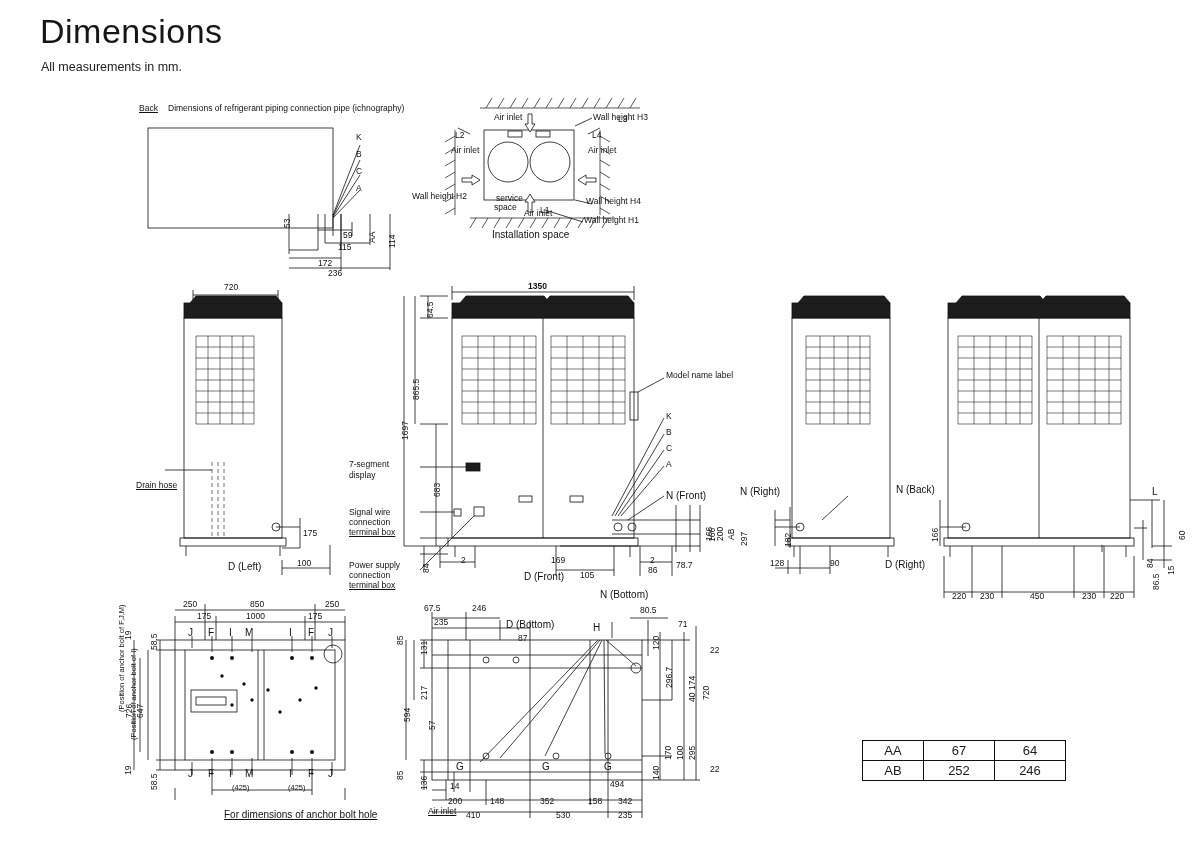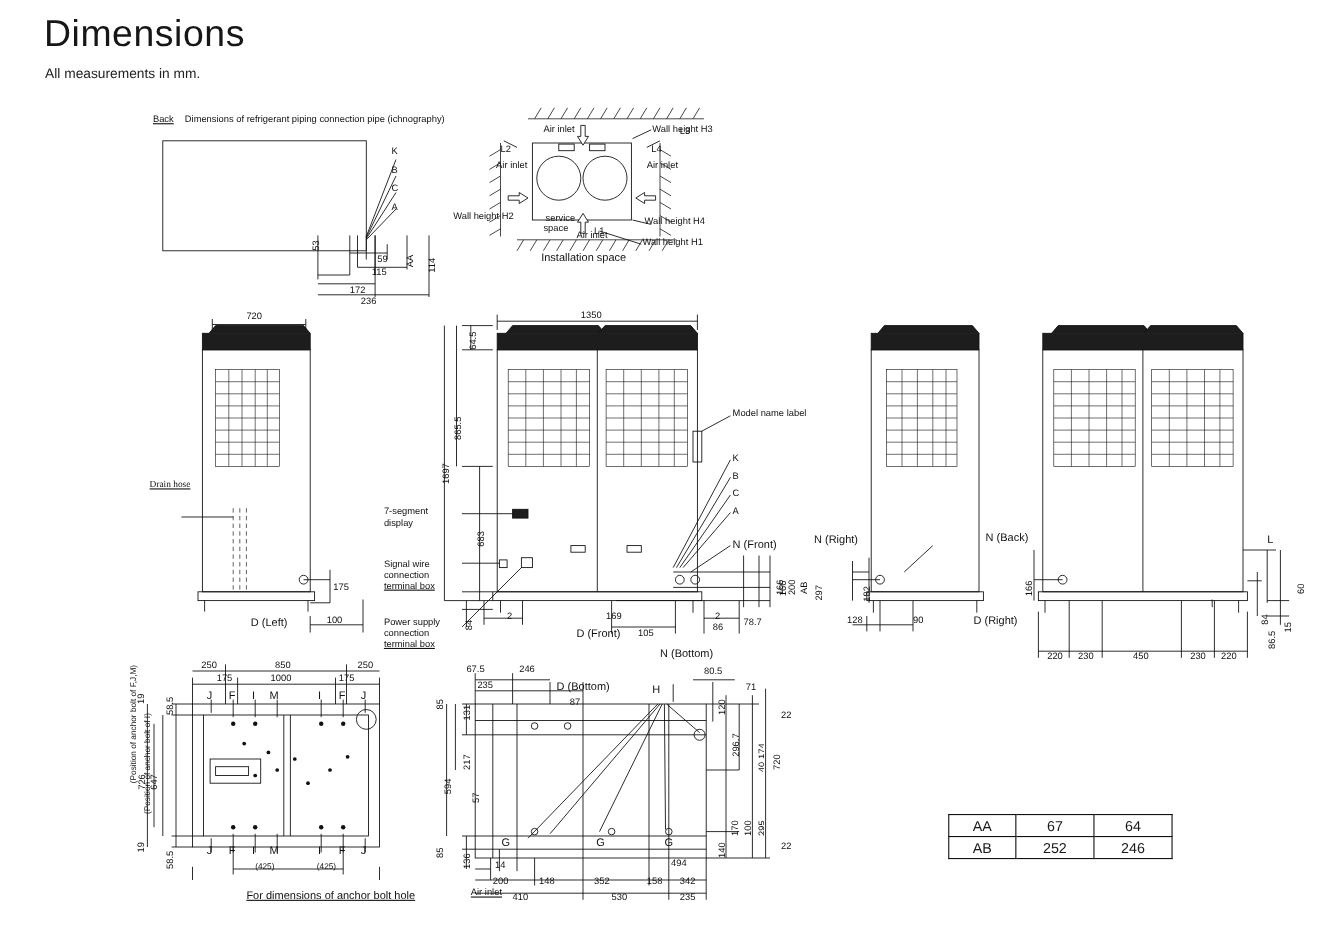--- a/index.html
+++ b/index.html
@@ -509,26 +509,26 @@
   <div class="lbl" style="left:524px;top:209px;">Air inlet</div>
   <div class="lbl" style="left:593px;top:113px;">Wall height H3</div>
   <div class="lbl" style="left:586px;top:197px;">Wall height H4</div>
   <div class="lbl" style="left:584px;top:216px;">Wall height H1</div>
   <div class="lbl" style="left:412px;top:192px;">Wall height H2</div>
   <div class="lbl" style="left:496px;top:194px;">service</div>
   <div class="lbl" style="left:494px;top:203px;">space</div>
   <div class="lbl big" style="left:492px;top:230px;">Installation space</div>
 
   <div class="lbl" style="left:224px;top:283px;">720</div>
-  <div class="lbl u" style="left:136px;top:436px;font-family:Liberation Serif, serif;">Drain hose</div>
+  <div class="lbl u" style="left:136px;top:481px;">Drain hose</div>
   <div class="lbl" style="left:303px;top:529px;">175</div>
   <div class="lbl" style="left:297px;top:559px;">100</div>
   <div class="lbl big" style="left:228px;top:562px;">D (Left)</div>
 
-  <div class="lbl" style="left:528px;top:282px;">1350</div>
+  <div class="lbl" style="left:528px;top:282px;font-weight:bold;">1350</div>
   <div class="lbl" style="left:426px;top:318px;transform:rotate(-90deg);transform-origin:0 0;">64.5</div>
   <div class="lbl" style="left:412px;top:400px;transform:rotate(-90deg);transform-origin:0 0;">865.5</div>
   <div class="lbl" style="left:401px;top:440px;transform:rotate(-90deg);transform-origin:0 0;">1697</div>
   <div class="lbl" style="left:433px;top:497px;transform:rotate(-90deg);transform-origin:0 0;">683</div>
   <div class="lbl" style="left:422px;top:573px;transform:rotate(-90deg);transform-origin:0 0;">84</div>
   <div class="lbl" style="left:461px;top:556px;">2</div>
   <div class="lbl" style="left:551px;top:556px;">169</div>
   <div class="lbl" style="left:580px;top:571px;">105</div>
   <div class="lbl" style="left:650px;top:556px;">2</div>
   <div class="lbl" style="left:648px;top:566px;">86</div>

